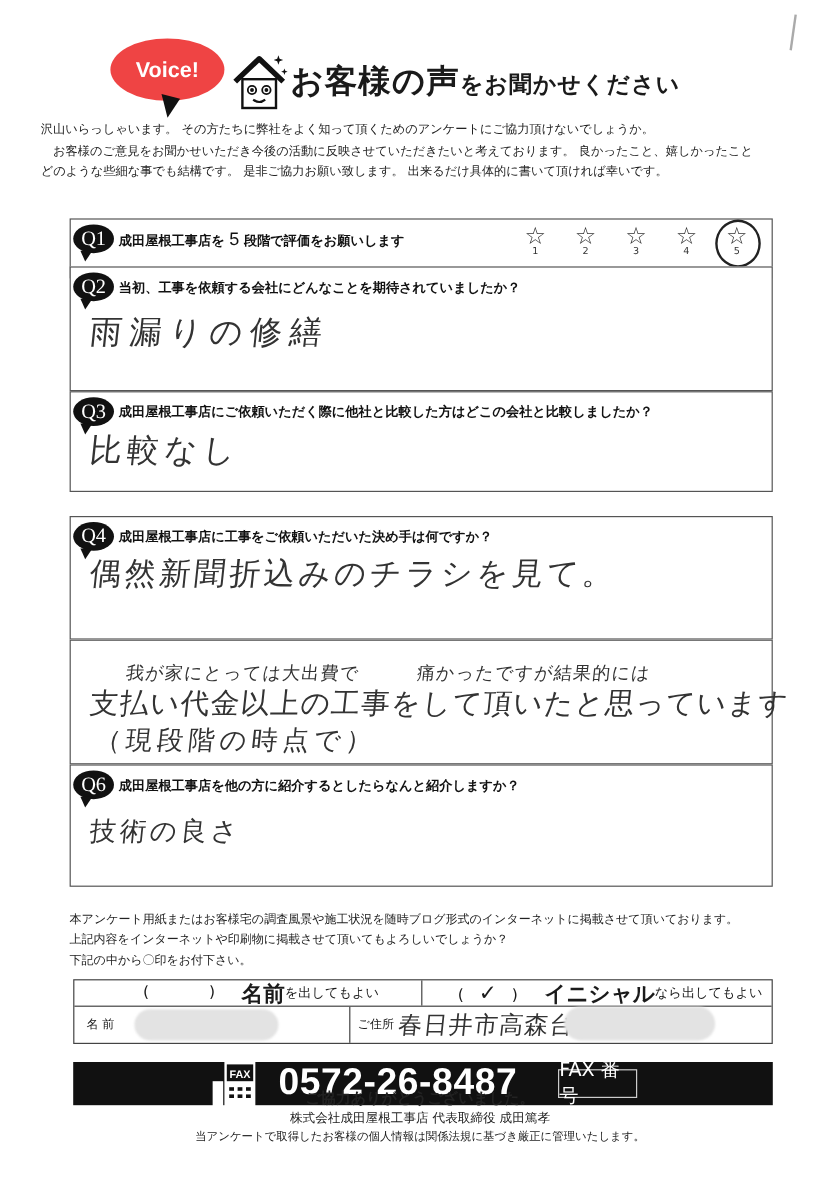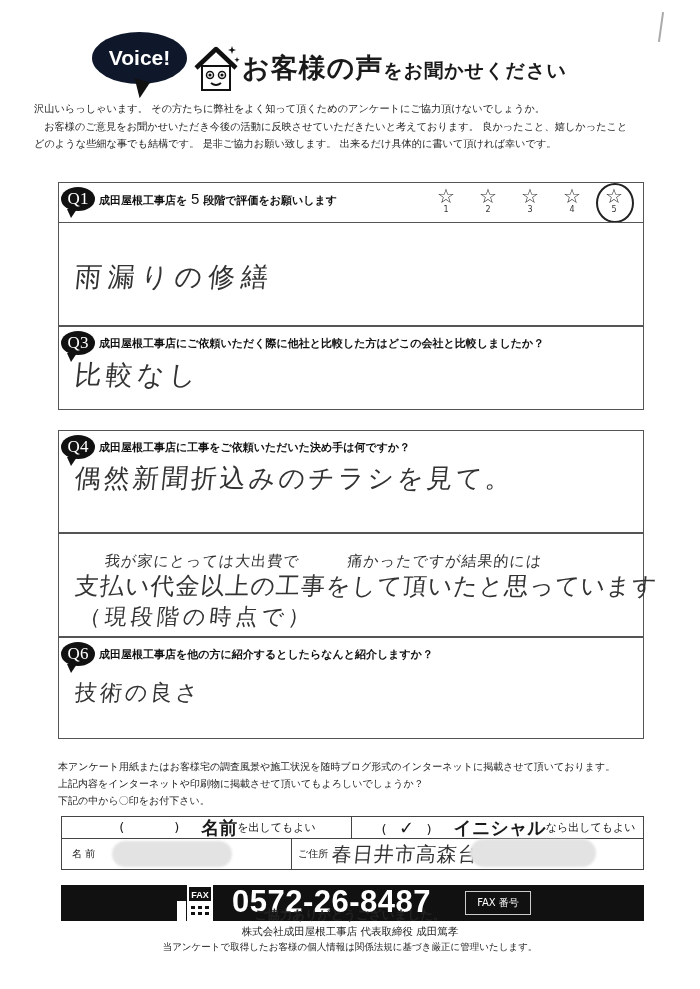--- a/index.html
+++ b/index.html
@@ -3,21 +3,21 @@
 <meta charset="utf-8">
 <style>
   * { box-sizing: border-box; margin: 0; padding: 0; }
   html, body { width: 700px; height: 989px; background: #ffffff; overflow: hidden; }
   body { position: relative; font-family: "DejaVu Sans", sans-serif; color: #1a1a1a; }
 
   .corner-mark { position: absolute; left: 660px; top: 12px; width: 2px; height: 30px; background: #aaa; transform: rotate(8deg); }
 
   
   .header { position: absolute; left: 92px; top: 32px; width: 520px; height: 66px; }
-  .voice-bubble { position: absolute; left: 0; top: 0; width: 95px; height: 52px; background: #0f172a; border-radius: 50%; color: #fff; font-weight: bold; font-size: 21px; display: flex; align-items: center; justify-content: center; font-family: "Liberation Sans", sans-serif; }
+  .voice-bubble { position: absolute; left: 0; top: 0; width: 95px; height: 52px; background: #ef4444; border-radius: 50%; color: #fff; font-weight: bold; font-size: 18px; display: flex; align-items: center; justify-content: center; font-family: "Liberation Sans", sans-serif; }
   .voice-bubble::after { content: ""; position: absolute; left: 40px; bottom: -14px; border-left: 10px solid transparent; border-right: 6px solid transparent; border-top: 18px solid #111; transform: rotate(15deg); }
   .house-icon { position: absolute; left: 100px; top: 12px; width: 48px; height: 50px; }
   .title-main { position: absolute; left: 150px; top: 18px; font-size: 27px; font-weight: bold; letter-spacing: 1px; white-space: nowrap; }
   .title-main .small { font-size: 19px; }
 
   
   .intro { position: absolute; left: 34px; top: 100px; width: 630px; font-size: 10.2px; line-height: 17.5px; color: #222; }
   .intro p.indent { text-indent: 1em; }
 
   
@@ -45,21 +45,21 @@
   .ct-cell .paren { font-size: 13px; margin: 0 22px; }
   .ct-row2 { display: flex; height: 30px; }
   .ct-label { font-size: 10px; display: flex; align-items: center; }
   .blur-box { background: #e3e3e3; border-radius: 14px; filter: blur(1px); }
   .hand { font-family: "DejaVu Serif", serif; color: #333; transform: skewX(-6deg); }
 
   
   .fax-bar { position: absolute; left: 61px; top: 866px; width: 583px; height: 36px; background: #111; display: flex; align-items: center; margin-top: 19px; }
   .fax-icon { position: absolute; left: 116px; top: -4px; width: 36px; height: 44px; }
   .fax-number { position: absolute; left: 171px; top: -1px; color: #fff; font-family: "Liberation Sans", sans-serif; font-weight: bold; font-size: 31px; letter-spacing: 0.5px; }
-  .fax-label { position: absolute; left: 404px; top: 6px; width: 66px; height: 24px; border: 1.5px solid #ccc; color: #fff; font-size: 10px; display: flex; align-items: center; justify-content: center; }
+  .fax-label { position: absolute; left: 404px; top: 6px; width: 66px; height: 24px; border: 1.5px solid #ccc; color: #fff; font-size: 16px; display: flex; align-items: center; justify-content: center; }
 
   
   .footer { position: absolute; left: 0; width: 700px; text-align: center; color: #222; }
   .f1 { top: 907px; font-size: 12.5px; font-weight: bold; }
   .f2 { top: 925px; font-size: 10.5px; }
   .f3 { top: 941px; font-size: 9.5px; }
 </style>
 </head>
 <body>
 
@@ -120,20 +120,26 @@
         <div class="num">4</div>
       </div>
     <div class="star selected">
         <div class="glyph">☆</div>
         <div class="num">5</div>
       </div>
   </div>
 </div>
 
 <div class="qbox" style="top:222px; height:104px;">
+  <div class="q-head">
+    <div class="q-badge">
+        <span>Q2</span>
+      </div>
+    <div class="q-text">当初、工事を依頼する会社にどんなことを期待されていましたか？</div>
+  </div>
   <div class="answer" style="top:36px; font-size:27px; letter-spacing:6px;">雨漏りの修繕</div>
 </div>
 
 <div class="qbox" style="top:326px; height:84px;">
   <div class="q-head">
     <div class="q-badge">
         <span>Q3</span>
       </div>
     <div class="q-text">成田屋根工事店にご依頼いただく際に他社と比較した方はどこの会社と比較しましたか？</div>
   </div>

